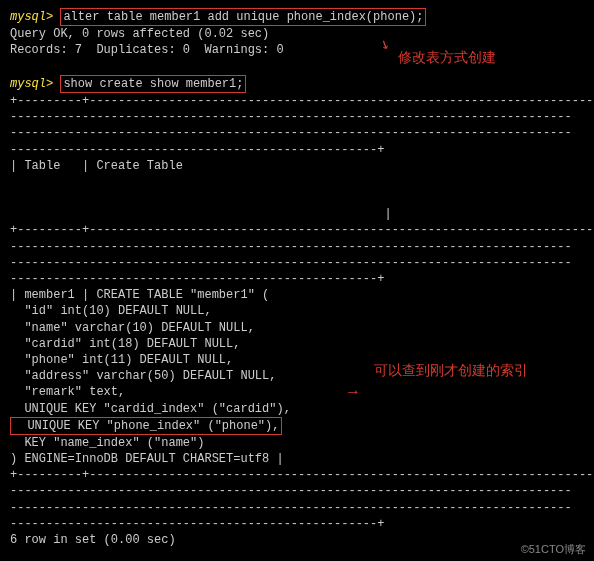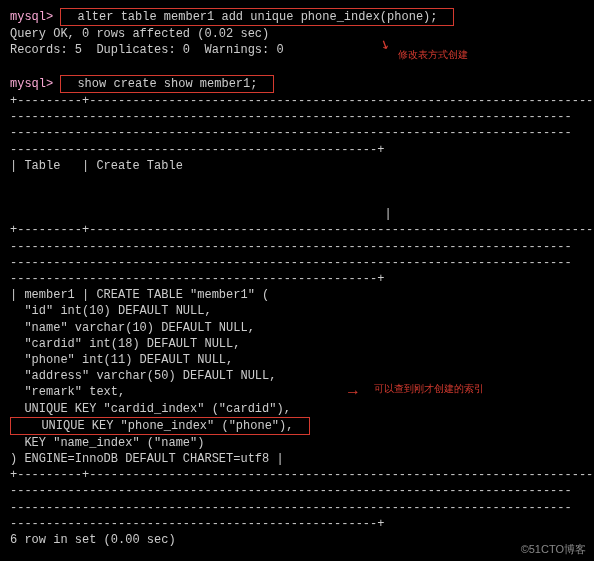--- a/index.html
+++ b/index.html
@@ -9,31 +9,31 @@
       font-family: "Courier New", Consolas, monospace;
       font-size: 12px;
       line-height: 1.35;
       width: 594px;
       height: 561px;
       padding: 8px 10px;
       position: relative;
       overflow: hidden;
     }
     .line { white-space: pre; }
-    .prompt { color: #f9a8d4; }
+    .prompt { color: #fde047; font-style: italic; }
     .box-red {
       border: 1px solid #d43a2f;
       display: inline-block;
-      padding: 0 16px;
+      padding: 0 2px;
     }
     .annotation {
       position: absolute;
       color: #d43a2f;
-      font-family: Liberation Serif, serif;
-      font-size: 10px;
+      font-family: Liberation Sans, sans-serif;
+      font-size: 14px;
     }
     .arrow {
       position: absolute;
       color: #d43a2f;
       font-size: 16px;
     }
     .watermark {
       position: absolute;
       bottom: 4px;
       right: 8px;
@@ -41,21 +41,21 @@
       font-family: "Microsoft YaHei", sans-serif;
       font-size: 11px;
       margin-left: 24px;
     }
   </style>
 </head>
 <body>
 
 <div class="line"><span class="prompt">mysql&gt;</span> <span class="box-red"><span>alter table member1 add unique phone_index(phone);</span></span></div>
 <div class="line">Query OK, 0 rows affected (0.02 sec)</div>
-<div class="line">Records: 5  Duplicates: 0  Warnings: 0</div>
+<div class="line">Records: 7  Duplicates: 0  Warnings: 0</div>
 <div class="line">&nbsp;</div>
 <div class="line"><span class="prompt">mysql&gt;</span> <span class="box-red"><span>show create show member1;</span></span></div>
 <div class="line">+---------+------------------------------------------------------------------------</div>
 <div class="line">------------------------------------------------------------------------------</div>
 <div class="line">------------------------------------------------------------------------------</div>
 <div class="line">---------------------------------------------------+</div>
 <div class="line">| Table   | Create Table</div>
 <div class="line">&nbsp;</div>
 <div class="line">&nbsp;</div>
 <div class="line">                                                    |</div>
@@ -78,15 +78,15 @@
 <div class="line">------------------------------------------------------------------------------</div>
 <div class="line">------------------------------------------------------------------------------</div>
 <div class="line">---------------------------------------------------+</div>
 <div class="line">6 row in set (0.00 sec)</div>
 <div class="line">&nbsp;</div>
 
 <span class="arrow" style="top:34px; left:380px; transform:rotate(25deg);">↘</span>
 <span class="annotation" style="top:48px; left:398px;">修改表方式创建</span>
 
 <span class="arrow" style="top:381px; left:348px;">→</span>
-<span class="annotation" style="top:382px; left:374px;">可以查到刚才创建的索引</span>
+<span class="annotation" style="top:361px; left:374px;">可以查到刚才创建的索引</span>
 
 <div class="watermark">©51CTO博客</div>
 
 </body></html>

